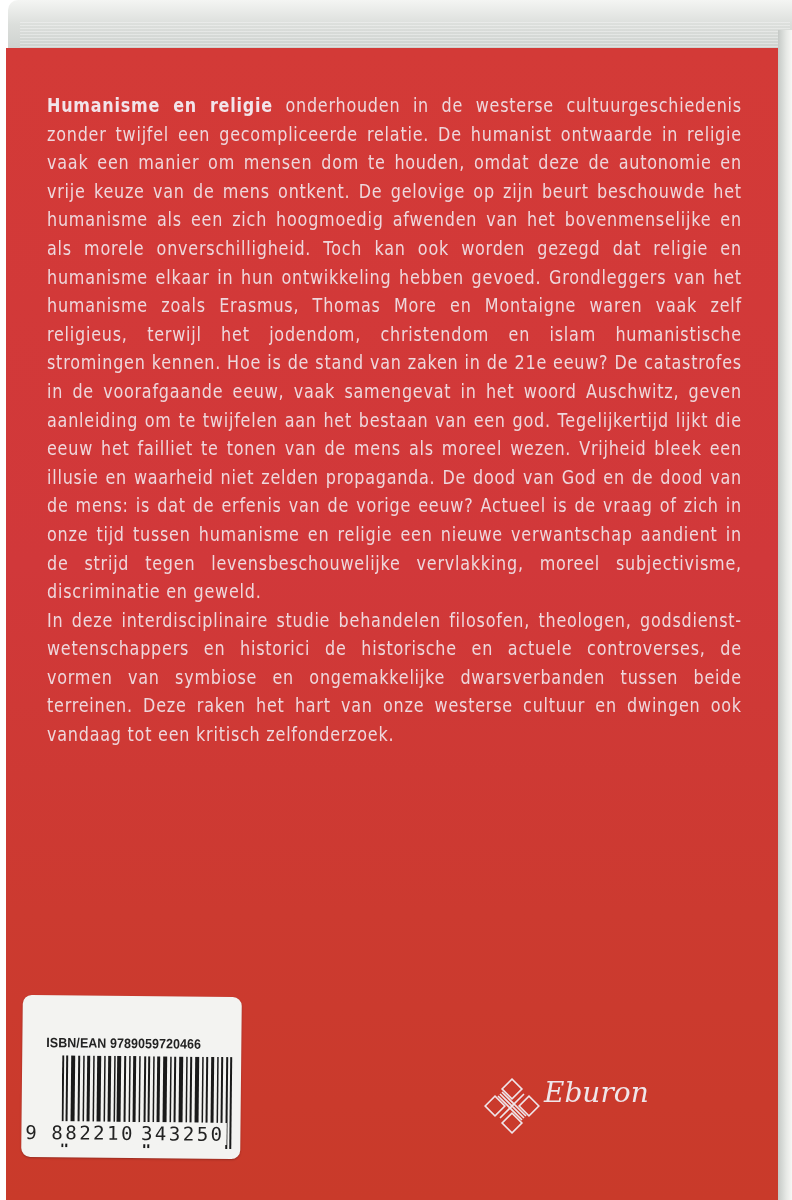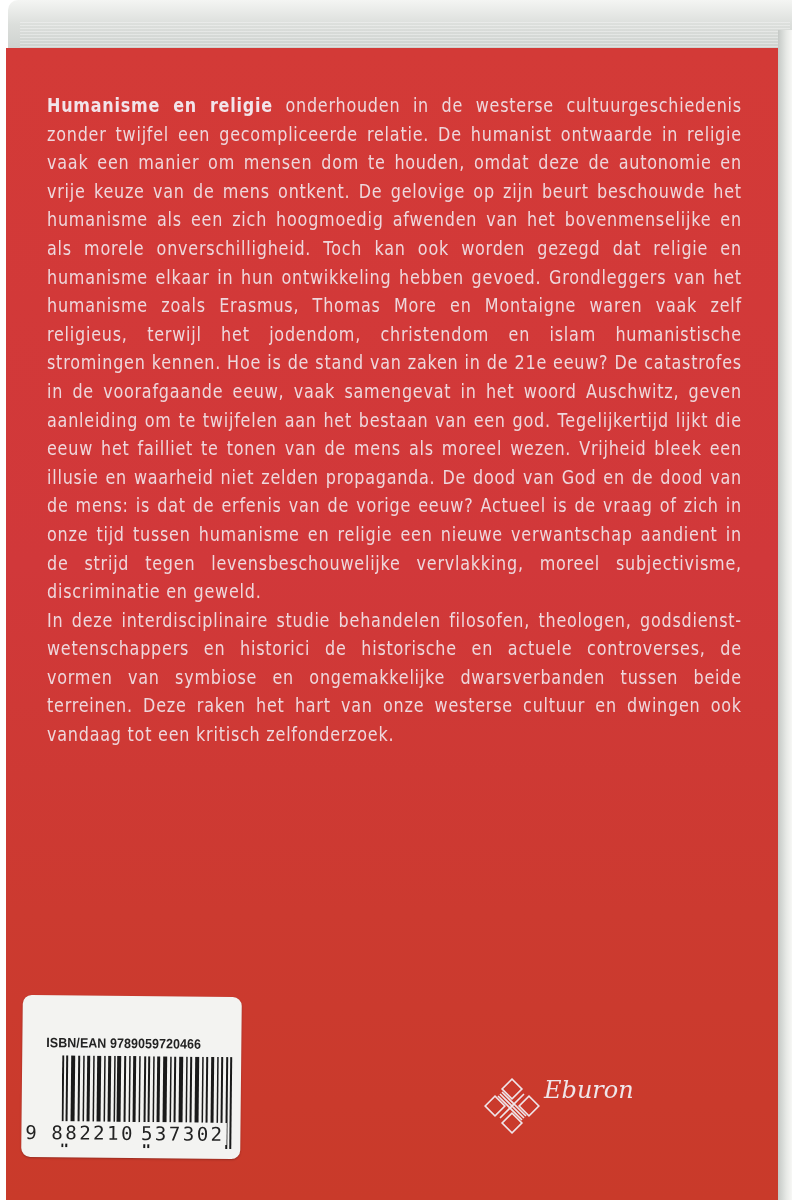--- a/index.html
+++ b/index.html
@@ -51,21 +51,21 @@
     font-size:19px; color:#222; letter-spacing:2.5px; background:#f3f3f1;
   }
   .barcode-digits .first { margin-right:10px; }
   .barcode-digits .g1 { background:#f3f3f1; padding:0 2px; }
   .barcode-digits .g2 { background:#f3f3f1; padding:0 2px; margin-left:2px; }
 
   .publisher-logo { position:absolute; left:484px; top:1074px; width:200px; height:64px; }
   .logo-mark { position:absolute; left:0; top:4px; width:56px; height:56px; }
   .logo-word {
     position:absolute; left:60px; top:2px; font-family:"DejaVu Serif", serif; font-style:italic;
-    font-size:24px; color:#efe6ea; letter-spacing:0px;
+    font-size:28px; color:#efe6ea; letter-spacing:0px;
   }
 </style>
 </head>
 <body>
 
 <div class="page-edges">
   <div class="page-edges-lines"></div>
 </div>
 <div class="right-edge"></div>
 
@@ -109,21 +109,21 @@
       <rect x="133" y="0" width="4" height="80"></rect>
         <rect x="140" y="0" width="1.5" height="80"></rect>
       <rect x="144" y="0" width="2" height="80"></rect>
         <rect x="149" y="0" width="3" height="80"></rect>
       <rect x="155" y="0" width="1.5" height="80"></rect>
         <rect x="159" y="0" width="2" height="80"></rect>
       <rect x="164" y="0" width="2" height="92"></rect>
         <rect x="168" y="0" width="2" height="92"></rect>
     </g>
   </svg>
-  <div class="barcode-digits"><span class="first">9</span><span class="g1">882210</span><span class="g2">537302</span></div>
+  <div class="barcode-digits"><span class="first">9</span><span class="g1">882210</span><span class="g2">343250</span></div>
 </div>
 
 <div class="publisher-logo">
   <svg class="logo-mark" viewBox="0 0 56 56">
     <g fill="none" stroke="#efe6ea" stroke-width="1.6">
       <rect x="21" y="4" width="14" height="14" transform="rotate(45 28 11)"></rect>
       <rect x="21" y="38" width="14" height="14" transform="rotate(45 28 45)"></rect>
       <rect x="4" y="21" width="14" height="14" transform="rotate(45 11 28)"></rect>
       <rect x="38" y="21" width="14" height="14" transform="rotate(45 45 28)"></rect>
       <path d="M16 16 L40 40 M40 16 L16 40"></path>

